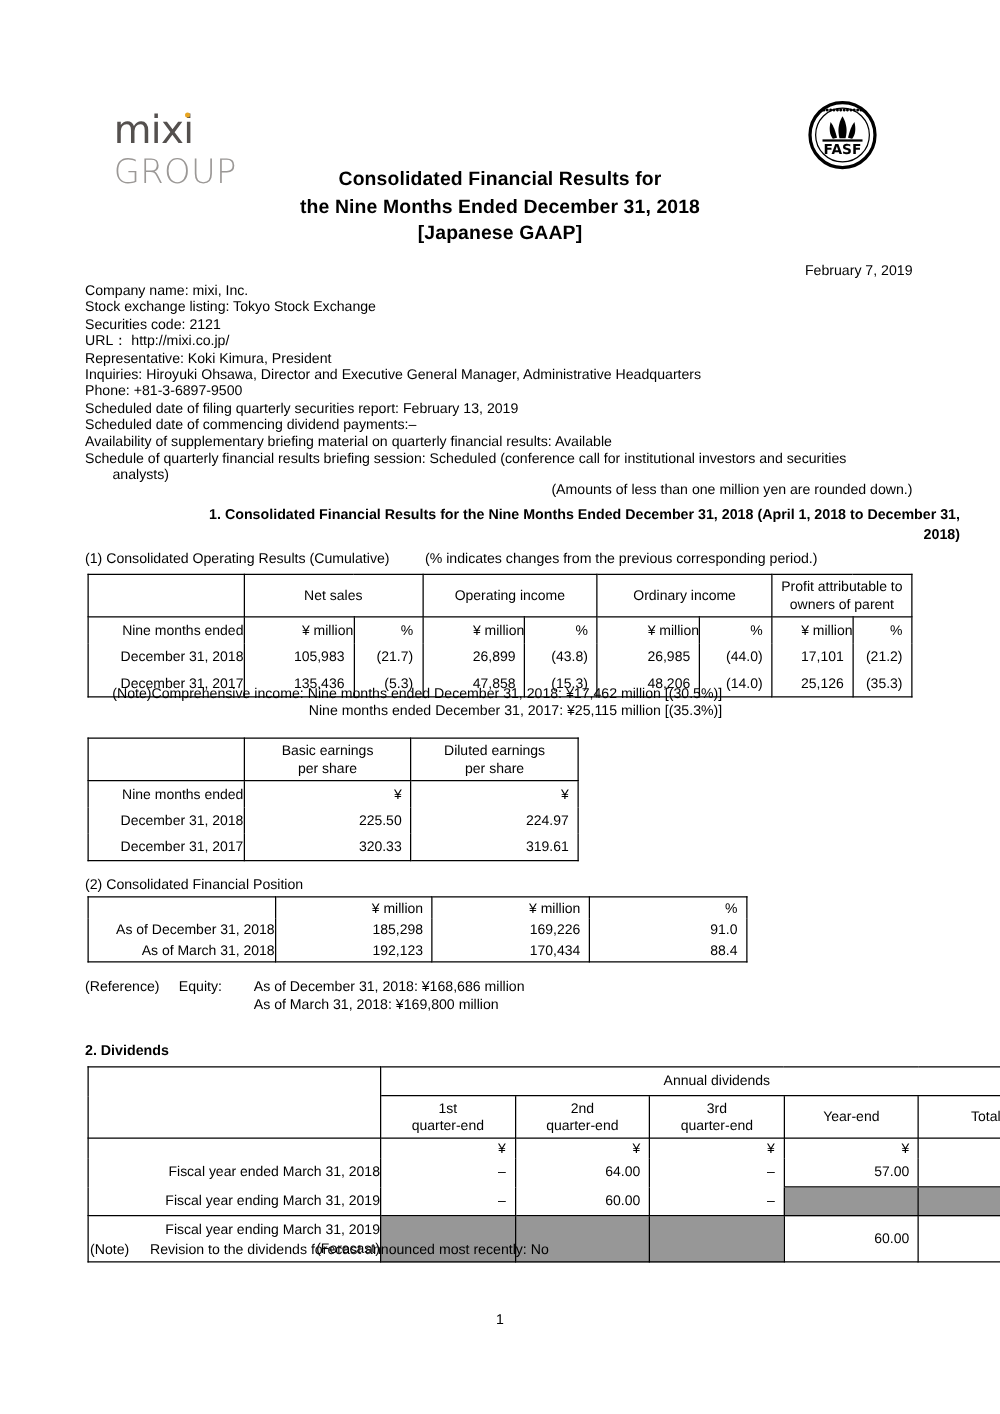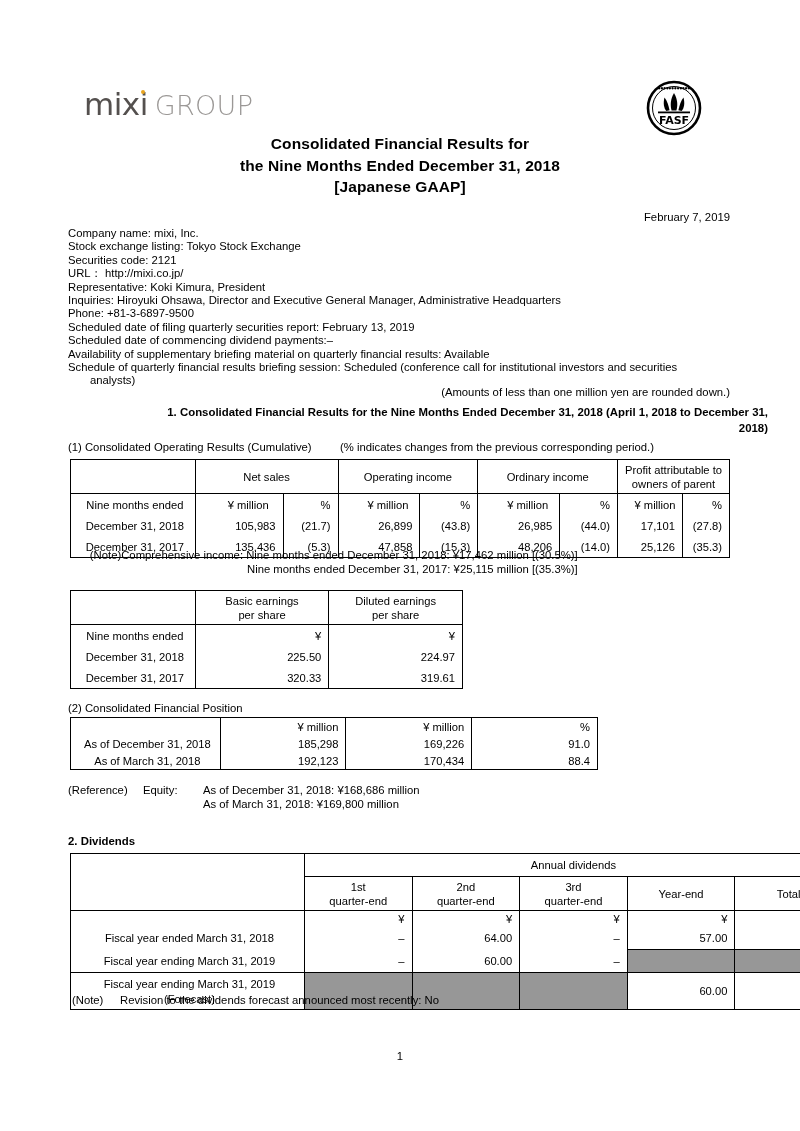--- a/index.html
+++ b/index.html
@@ -30,20 +30,21 @@
     width: 800px;
     height: 150px;
   }
   .logo {
     position: absolute;
     left: 84px;
     top: 86px;
     height: 34px;
     display: flex;
     align-items: baseline;
+    flex-direction: column;
   }
   .logo-mixi {
     font-family: "DejaVu Sans", sans-serif;
     font-size: 31px;
     letter-spacing: -0.5px;
     color: #54504e;
     font-weight: 400;
     position: relative;
   }
   .logo-dot {
@@ -129,21 +130,21 @@
     font-size: 11.2px;
   }
   table td, table th {
     border: 1px solid #000;
     padding: 0;
     font-weight: normal;
     vertical-align: middle;
   }
   .ctr { text-align: center; }
   .rgt { text-align: right; padding-right: 7px !important; }
-  .lft { text-align: center; padding-left: 4px !important; }
+  .lft { text-align: right; padding-left: 4px !important; }
   .gray { background: #979797; }
   .nb-bottom { border-bottom: none !important; }
   .nb-top { border-top: none !important; }
 
   
   #t-op { left: 70px; top: 459px; width: 660px; }
   #t-op td { height: 21px; }
   #t-op .hrow td { height: 33px; line-height: 14px; }
 
   
@@ -273,21 +274,21 @@
       </tr>
       <tr class="nb-top nb-bottom">
         <td class="lft nb-top nb-bottom">December 31, 2018</td>
         <td class="rgt nb-top nb-bottom">105,983</td>
         <td class="rgt nb-top nb-bottom">(21.7)</td>
         <td class="rgt nb-top nb-bottom">26,899</td>
         <td class="rgt nb-top nb-bottom">(43.8)</td>
         <td class="rgt nb-top nb-bottom">26,985</td>
         <td class="rgt nb-top nb-bottom">(44.0)</td>
         <td class="rgt nb-top nb-bottom">17,101</td>
-        <td class="rgt nb-top nb-bottom">(27.8)</td>
+        <td class="rgt nb-top nb-bottom">(21.2)</td>
       </tr>
       <tr class="nb-top">
         <td class="lft nb-top">December 31, 2017</td>
         <td class="rgt nb-top">135,436</td>
         <td class="rgt nb-top">(5.3)</td>
         <td class="rgt nb-top">47,858</td>
         <td class="rgt nb-top">(15.3)</td>
         <td class="rgt nb-top">48,206</td>
         <td class="rgt nb-top">(14.0)</td>
         <td class="rgt nb-top">25,126</td>

